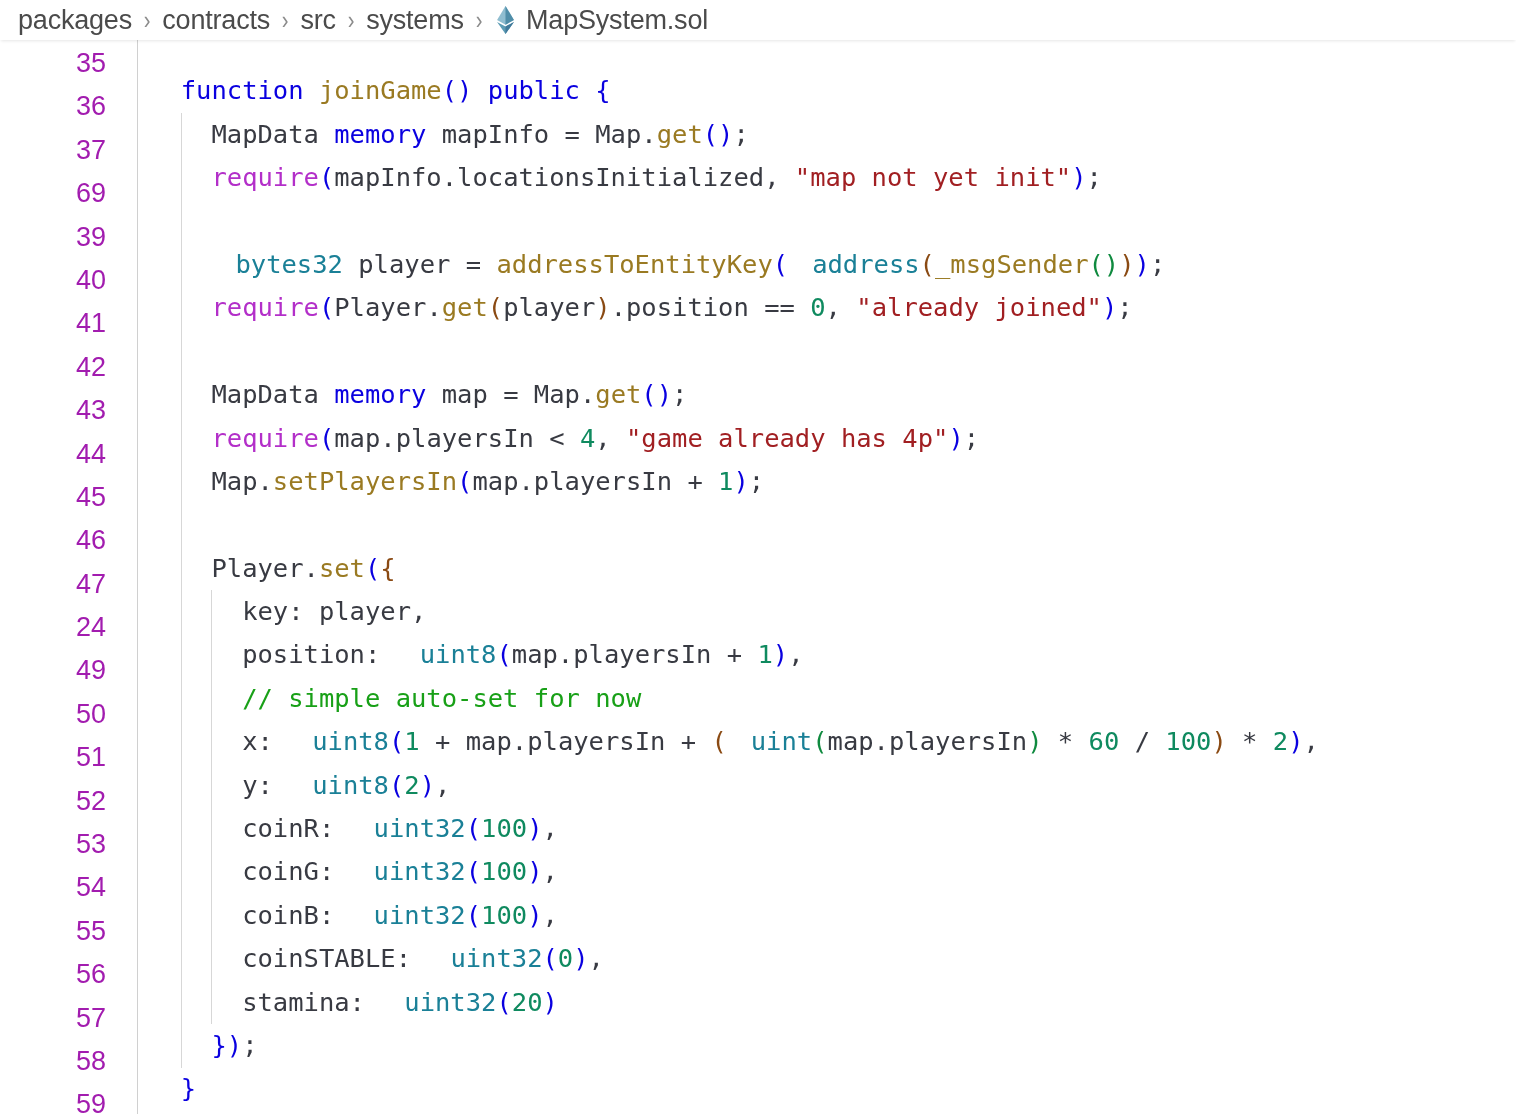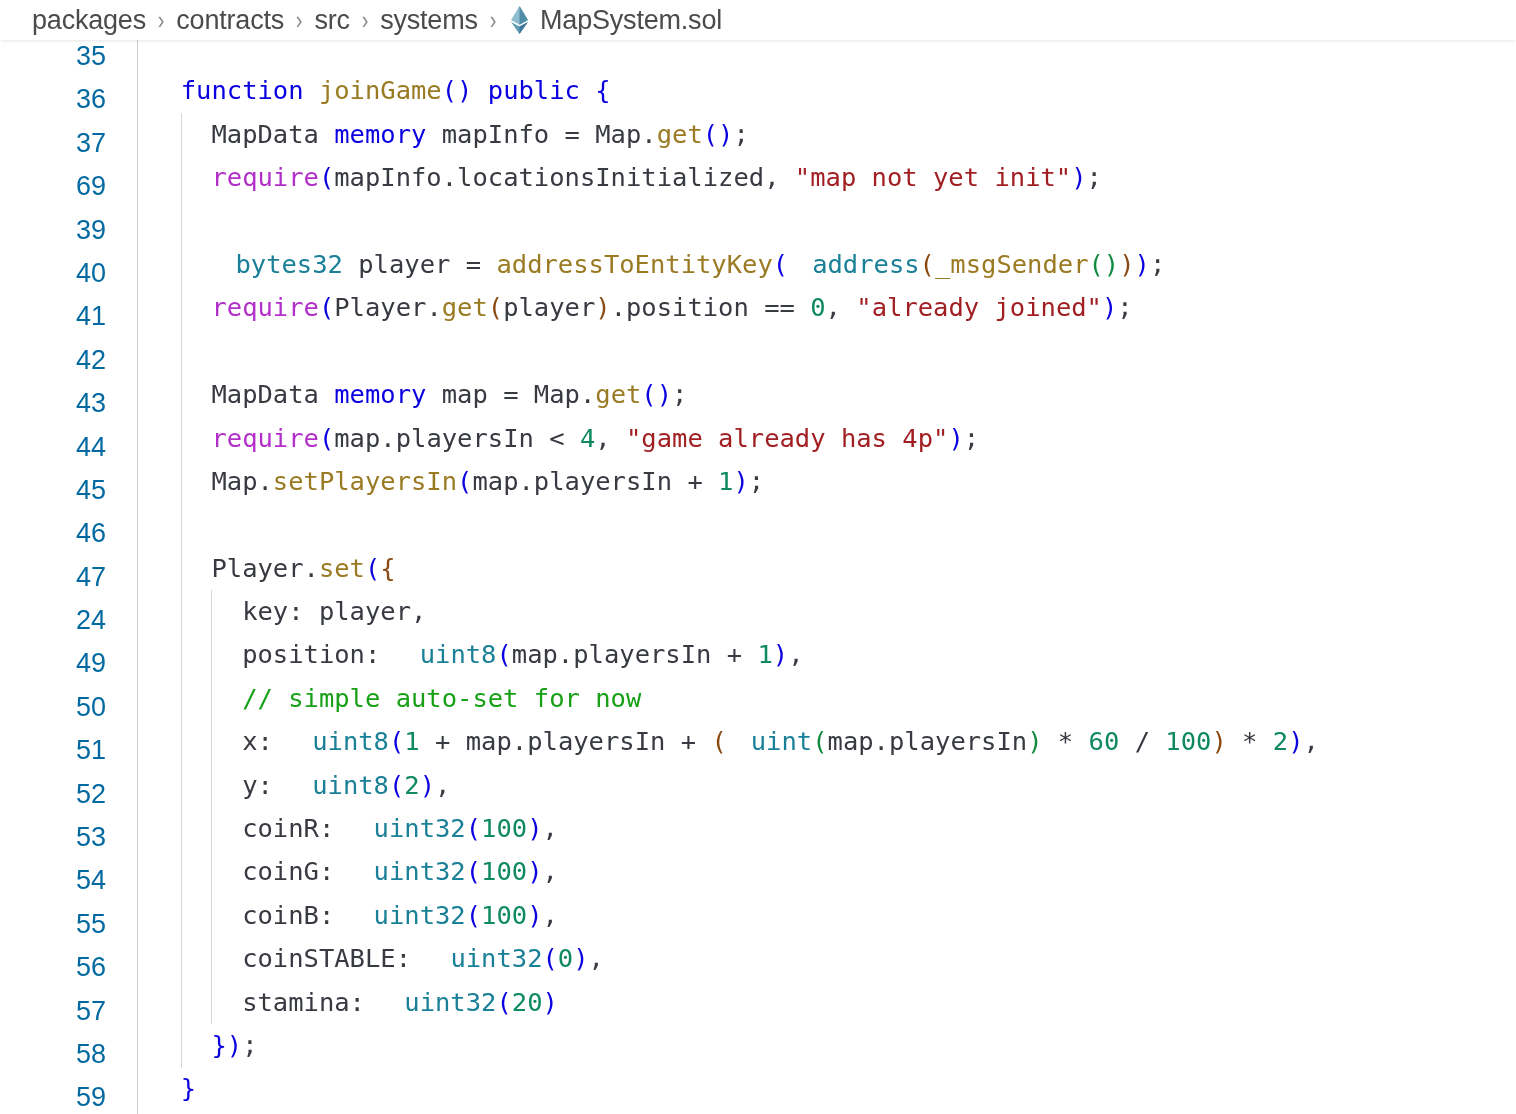--- a/index.html
+++ b/index.html
@@ -16,21 +16,21 @@
 
   
   #breadcrumb-bar {
     position: absolute;
     left: 0; top: 0;
     width: 1516px;
     height: 40px;
     background: #ffffff;
     display: flex;
     align-items: center;
-    padding-left: 32px;
+    padding-left: 18px;
     box-sizing: border-box;
     box-shadow: 0 2px 3px -1px rgba(0,0,0,0.10);
     z-index: 5;
   }
   .crumb {
     font-family: "Liberation Sans", sans-serif;
     font-size: 27px;
     color: #4b4b4b;
     white-space: nowrap;
     letter-spacing: -0.2px;
@@ -78,26 +78,26 @@
   }
   .row {
     position: relative;
     height: 43.4px;
     line-height: 43.4px;
     white-space: pre;
   }
   .lnum {
     position: absolute;
     left: 0;
-    top: 9px;
+    top: 16px;
     width: 106px;
     text-align: right;
     font-family: "Liberation Sans", sans-serif;
     font-size: 27px;
-    color: #0369a1;
+    color: #a21caf;
     line-height: 43.4px;
   }
   .ltext {
     position: absolute;
     left: 150px;
     top: 0;
     font-family: "DejaVu Sans Mono", monospace;
     font-size: 25.5px;
     line-height: 43.4px;
     color: #383a42;

